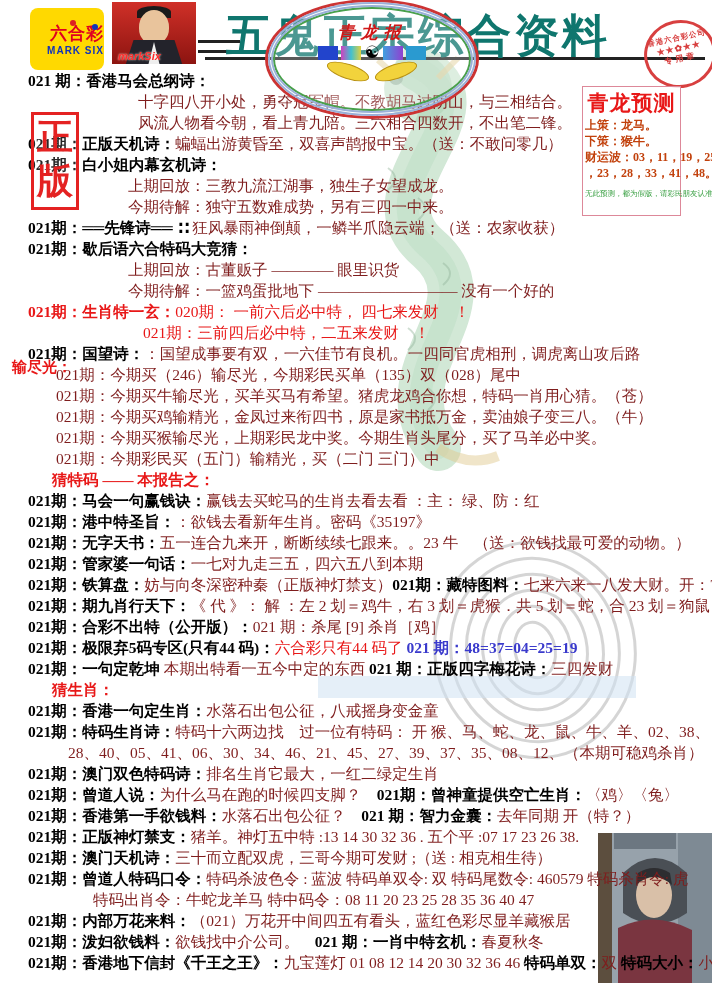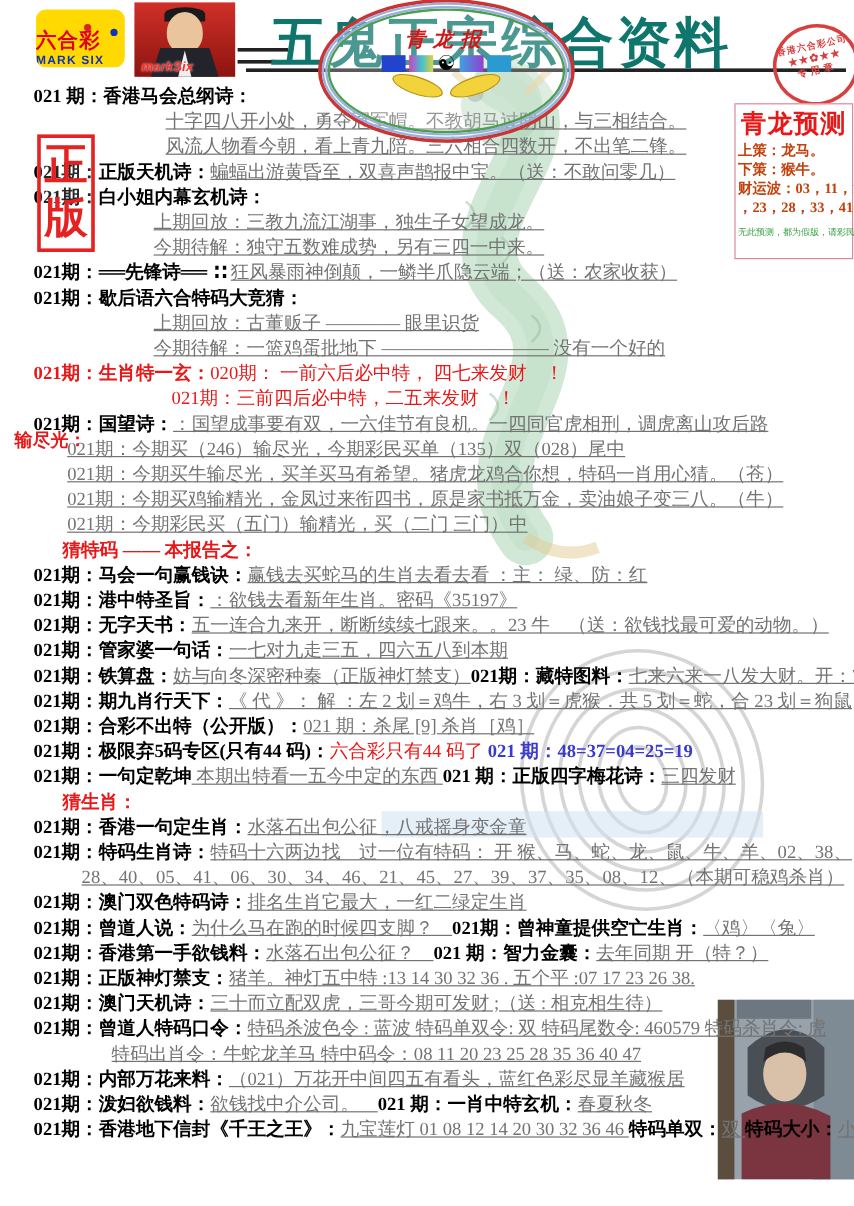--- a/index.html
+++ b/index.html
@@ -9,22 +9,22 @@
     overflow:hidden;
   }
   
   .wm{position:absolute;z-index:1;}
   #dragon-wm{left:268px;top:48px;opacity:.55;}
   #finger-wm{left:420px;top:535px;opacity:.35;}
   #photo-br{left:598px;top:833px;width:114px;height:150px;z-index:1;}
   #blue-band{left:318px;top:676px;width:318px;height:22px;background:#cfe2f2;opacity:.55;}
   
   .hdr{position:absolute;z-index:3;}
-  #logo-box{left:30px;top:8px;width:74px;height:48px;background:#ffd900;border-radius:8px;
-    text-align:left;overflow:hidden;}
+  #logo-box{left:30px;top:8px;width:74px;height:62px;background:#ffd900;border-radius:8px;
+    text-align:right;overflow:hidden;}
   #logo-box .t1{color:#e00020;font-weight:bold;font-size:17px;margin-top:14px;letter-spacing:1px;}
   #logo-box .t2{color:#1133bb;font-weight:bold;font-size:10px;letter-spacing:1px;font-family:"Liberation Sans",sans-serif;}
   .dot{position:absolute;border-radius:50%;width:6px;height:6px;}
   #mansuit{left:112px;top:2px;width:84px;height:62px;background:linear-gradient(#d03028,#8c1410);overflow:hidden;}
   #mansuit .face{position:absolute;left:27px;top:8px;width:30px;height:34px;border-radius:50% 50% 45% 45%;background:#e9c49c;}
   #mansuit .hair{position:absolute;left:25px;top:4px;width:34px;height:12px;border-radius:50% 50% 0 0;background:#1a1a1a;}
   #mansuit .suit{position:absolute;left:10px;top:38px;width:64px;height:36px;background:#23232b;
     clip-path:polygon(0 100%,18% 0,82% 0,100% 100%);}
   #mansuit .shirt{position:absolute;left:36px;top:40px;width:12px;height:24px;background:#eee;
     clip-path:polygon(50% 0,0 100%,100% 100%);}
@@ -55,32 +55,32 @@
   #stamp{left:644px;top:20px;width:66px;height:62px;border:3px solid #d84040;border-radius:50%;
     color:#d84040;text-align:center;transform:rotate(-12deg);font-weight:bold;z-index:3;}
   #stamp .s1{font-size:7.5px;margin-top:10px;letter-spacing:1px;}
   #stamp .s2{font-size:9px;letter-spacing:1px;}
   #stamp .s3{font-size:8px;letter-spacing:3px;}
   
   #zhengban{position:absolute;left:31px;top:112px;width:42px;height:92px;border:3px solid #e42222;
     z-index:4;text-align:center;color:#e42222;font-weight:bold;font-size:36px;line-height:44px;
     background:rgba(255,255,255,.15);}
   
-  #qinglong{position:absolute;left:612px;top:86px;width:97px;height:128px;border:1px solid #dd8899;
+  #qinglong{position:absolute;left:582px;top:86px;width:97px;height:128px;border:1px solid #dd8899;
     z-index:3;background:rgba(255,255,255,.85);}
   #qinglong .qt{color:#e81818;font-size:21px;font-weight:bold;text-align:center;letter-spacing:1px;
     margin-top:2px;white-space:nowrap;}
   #qinglong .ql{color:#c2410c;font-weight:bold;font-size:12px;line-height:16px;margin-left:2px;white-space:nowrap;}
   #qinglong .qn{color:#3aa043;font-size:7.5px;margin-top:8px;margin-left:2px;white-space:nowrap;}
   
   #rows{position:absolute;left:28px;top:70px;width:684px;z-index:2;}
   .row{white-space:nowrap;font-size:15.5px;line-height:21px;color:#111;}
   .seg{display:inline;}
   .seg.label{font-weight:bold;color:#000;}
-  .seg.text{color:#737373;text-decoration:underline;}
+  .seg.text{color:#7f1d1d;}
   .seg.red{color:#e81818;}
   .seg.redlabel{color:#e81818;font-weight:bold;}
   .seg.blue{color:#3a3acc;font-weight:bold;}
   .ind110{padding-left:110px;}
   .ind100{padding-left:100px;}
   .ind115{padding-left:115px;}
   .ind28{padding-left:28px;}
   .ind24{padding-left:24px;}
   .ind40{padding-left:40px;}
   .ind65{padding-left:65px;}
@@ -200,20 +200,21 @@
     <div class="row "><span class="seg label">021期：</span><span class="seg label">══先锋诗══ ∷ </span><span class="seg text">狂风暴雨神倒颠，一鳞半爪隐云端；（送：农家收获）</span></div>
     <div class="row "><span class="seg label">021期：</span><span class="seg label">歇后语六合特码大竞猜：</span></div>
     <div class="row ind100"><span class="seg text">上期回放：古董贩子 ———— 眼里识货</span></div>
     <div class="row ind100"><span class="seg text">今期待解：一篮鸡蛋批地下 ————————— 没有一个好的</span></div>
     <div class="row "><span class="seg redlabel">021期：</span><span class="seg redlabel">生肖特一玄：</span><span class="seg red">020期： 一前六后必中特， 四七来发财　！</span></div>
     <div class="row ind115"><span class="seg red">021期：三前四后必中特，二五来发财　！</span></div>
     <div class="row "><span class="seg label">021期：</span><span class="seg label">国望诗：</span><span class="seg text">：国望成事要有双，一六佳节有良机。一四同官虎相刑，调虎离山攻后路</span></div>
     <div class="row ind28"><span class="seg text">021期：今期买（246）输尽光，今期彩民买单（135）双（028）尾中</span></div>
     <div class="row ind28"><span class="seg text">021期：今期买牛输尽光，买羊买马有希望。猪虎龙鸡合你想，特码一肖用心猜。（苍）</span></div>
     <div class="row ind28"><span class="seg text">021期：今期买鸡输精光，金凤过来衔四书，原是家书抵万金，卖油娘子变三八。（牛）</span></div>
+    <div class="row ind28"><span class="seg text">021期：今期买猴输尽光，上期彩民龙中奖。今期生肖头尾分，买了马羊必中奖。</span></div>
     <div class="row ind28"><span class="seg text">021期：今期彩民买（五门）输精光，买（二门 三门）中</span></div>
     <div class="row ind24"><span class="seg redlabel">猜特码 —— 本报告之：</span></div>
     <div class="row "><span class="seg label">021期：</span><span class="seg label">马会一句赢钱诀：</span><span class="seg text">赢钱去买蛇马的生肖去看去看 ：主： 绿、防：红</span></div>
     <div class="row "><span class="seg label">021期：</span><span class="seg label">港中特圣旨：</span><span class="seg text">：欲钱去看新年生肖。密码《35197》</span></div>
     <div class="row "><span class="seg label">021期：</span><span class="seg label">无字天书：</span><span class="seg text">五一连合九来开，断断续续七跟来。。23 牛　（送：欲钱找最可爱的动物。）</span></div>
     <div class="row "><span class="seg label">021期：</span><span class="seg label">管家婆一句话：</span><span class="seg text">一七对九走三五，四六五八到本期</span></div>
     <div class="row "><span class="seg label">021期：</span><span class="seg label">铁算盘：</span><span class="seg text">妨与向冬深密种秦（正版神灯禁支）</span><span class="seg label">021期：</span><span class="seg label">藏特图料：</span><span class="seg text">七来六来一八发大财。开：?</span></div>
     <div class="row "><span class="seg label">021期：</span><span class="seg label">期九肖行天下：</span><span class="seg text">《 代 》： 解 ：左 2 划＝鸡牛，右 3 划＝虎猴．共 5 划＝蛇，合 23 划＝狗鼠</span></div>
     <div class="row "><span class="seg label">021期：</span><span class="seg label">合彩不出特（公开版）：</span><span class="seg text">021 期：杀尾 [9] 杀肖［鸡］</span></div>
     <div class="row "><span class="seg label">021期：</span><span class="seg label">极限弃5码专区(只有44 码)：</span><span class="seg red">六合彩只有44 码了 </span><span class="seg blue">021 期：48=37=04=25=19</span></div>

